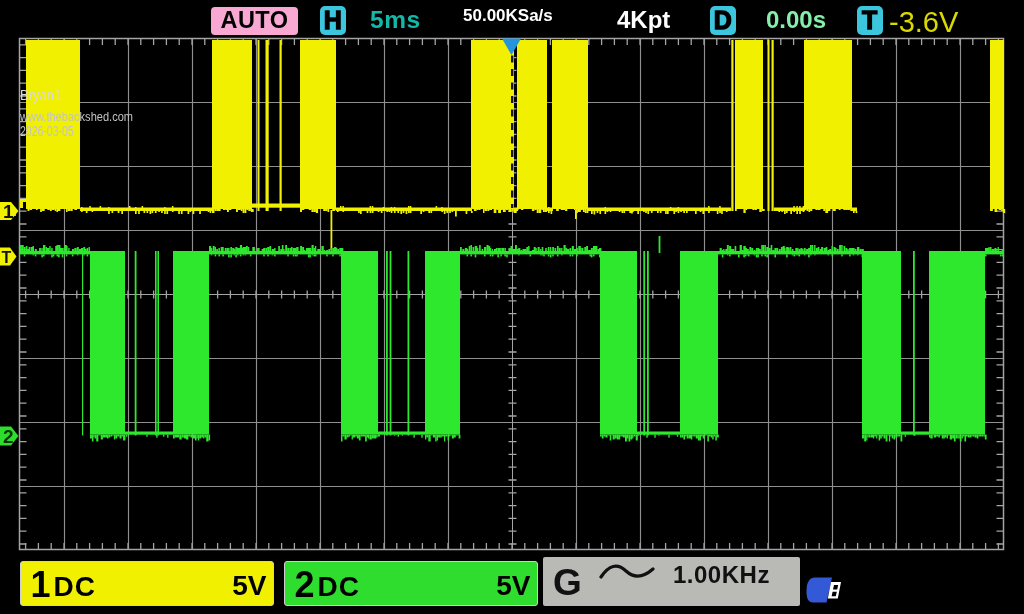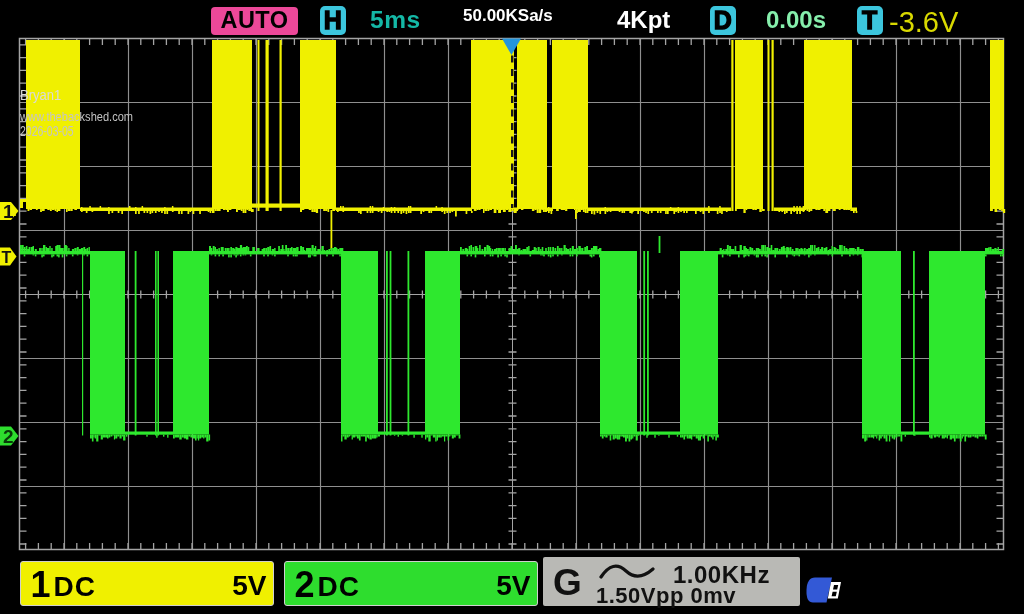--- a/index.html
+++ b/index.html
@@ -871,21 +871,21 @@
 <rect x="43" y="246.5" width="1.6" height="5" fill="#2ee82e"></rect>
 <polygon points="502,38.5 521,38.5 511.5,55" fill="#2495dc"></polygon>
 <polygon points="0,202 11,202 18.5,211 11,220 0,220" fill="#f0f000"></polygon>
 <text x="3" y="217.5" font-size="19" font-weight="bold" fill="#111" font-family="Liberation Sans,sans-serif">1</text>
 <polygon points="0,247.5 10,247.5 16.5,256.5 10,265.5 0,265.5" fill="#f0f000"></polygon>
 <text x="1.5" y="263" font-size="16" font-weight="bold" fill="#111" font-family="Liberation Sans,sans-serif">T</text>
 <polygon points="0,426.5 11,426.5 18.5,436 11,445.5 0,445.5" fill="#2edd2e"></polygon>
 <text x="3" y="442.5" font-size="19" font-weight="bold" fill="#0a3a0a" font-family="Liberation Sans,sans-serif">2</text>
 </svg>
 
-<div class="abs" style="left:211px;top:7px;width:87px;height:28px;background:#ec4899;border-radius:4px;color:#000;font-size:23.5px;font-weight:bold;text-align:center;line-height:27px;letter-spacing:0.5px">AUTO</div>
+<div class="abs" style="left:211px;top:7px;width:87px;height:28px;background:#f9a8d4;border-radius:4px;color:#000;font-size:23.5px;font-weight:bold;text-align:center;line-height:27px;letter-spacing:0.5px">AUTO</div>
 <div class="abs cy" style="left:320px;top:6px;width:25.5px;height:29px;font-size:25px;line-height:28px">H</div>
 <div class="abs" style="left:370px;top:6px;font-size:24.5px;font-weight:bold;color:#14b8a6;letter-spacing:0.5px">5ms</div>
 <div class="abs" style="left:463px;top:6px;font-size:17px;font-weight:bold;color:#fff">50.00KSa/s</div>
 <div class="abs" style="left:617px;top:6px;font-size:24px;font-weight:bold;color:#fff">4Kpt</div>
 <div class="abs cy" style="left:710px;top:6px;width:25.5px;height:29px;font-size:25px;line-height:28px">D</div>
 <div class="abs" style="left:766px;top:6px;font-size:24px;font-weight:bold;color:#86efac">0.00s</div>
 <div class="abs cy" style="left:857px;top:6px;width:25.5px;height:29px;font-size:25px;line-height:28px">T</div>
 <div class="abs" style="left:889px;top:6px;font-size:29px;font-weight:normal;color:#d9d900">-3.6V</div>
 
 <div class="abs" style="left:20px;top:86px;font-size:15.5px;color:#dadada;transform:scaleX(0.84);transform-origin:0 0">Bryan1</div>
@@ -901,20 +901,19 @@
   <span class="abs" style="left:10px;top:2px;font-size:36px;font-weight:bold">2</span>
   <span class="abs" style="left:33px;top:9px;font-size:28px;font-weight:bold;letter-spacing:1px">DC</span>
   <span class="abs" style="right:6px;top:8px;font-size:28px;font-weight:bold">5V</span>
 </div>
 <div class="abs" style="left:543px;top:557px;width:257px;height:49px;background:#b9b9b5;border-radius:2px;color:#111">
   <span class="abs" style="left:10px;top:5px;font-size:37px;font-weight:bold">G</span>
   <svg class="abs" style="left:55px;top:7px" width="58" height="17" viewBox="0 0 58 17">
         <path d="M3 13 Q 15 -5 28 7 Q 40 18 55 5" fill="none" stroke="#111" stroke-width="3.2" stroke-linecap="round"></path>
       </svg>
   <span class="abs" style="left:130px;top:4px;font-size:24px;font-weight:bold;letter-spacing:0.5px">1.00KHz</span>
-  <span class="abs" style="left:53px;top:26px;font-size:22px;font-weight:bold;letter-spacing:0.5px">1.50Vpp 0mv</span>
 </div>
 <svg class="abs" style="left:800px;top:574px" width="48" height="32" viewBox="0 0 48 32">
   <path d="M15 3.5 H32 L26.5 28.5 H13 Q6 28.5 6.5 16 Q7 3.5 15 3.5 Z" fill="#3359d6"></path>
   <path d="M31 8 h10 l-3.2 16.5 h-10 z" fill="#fff"></path>
   <path d="M34 11 h4.2 l-1 4.6 h-4.2 z M32.6 17.7 h4.2 l-1 4.6 h-4.2 z" fill="#000"></path>
 </svg>
 </div>
 
 </body></html>

